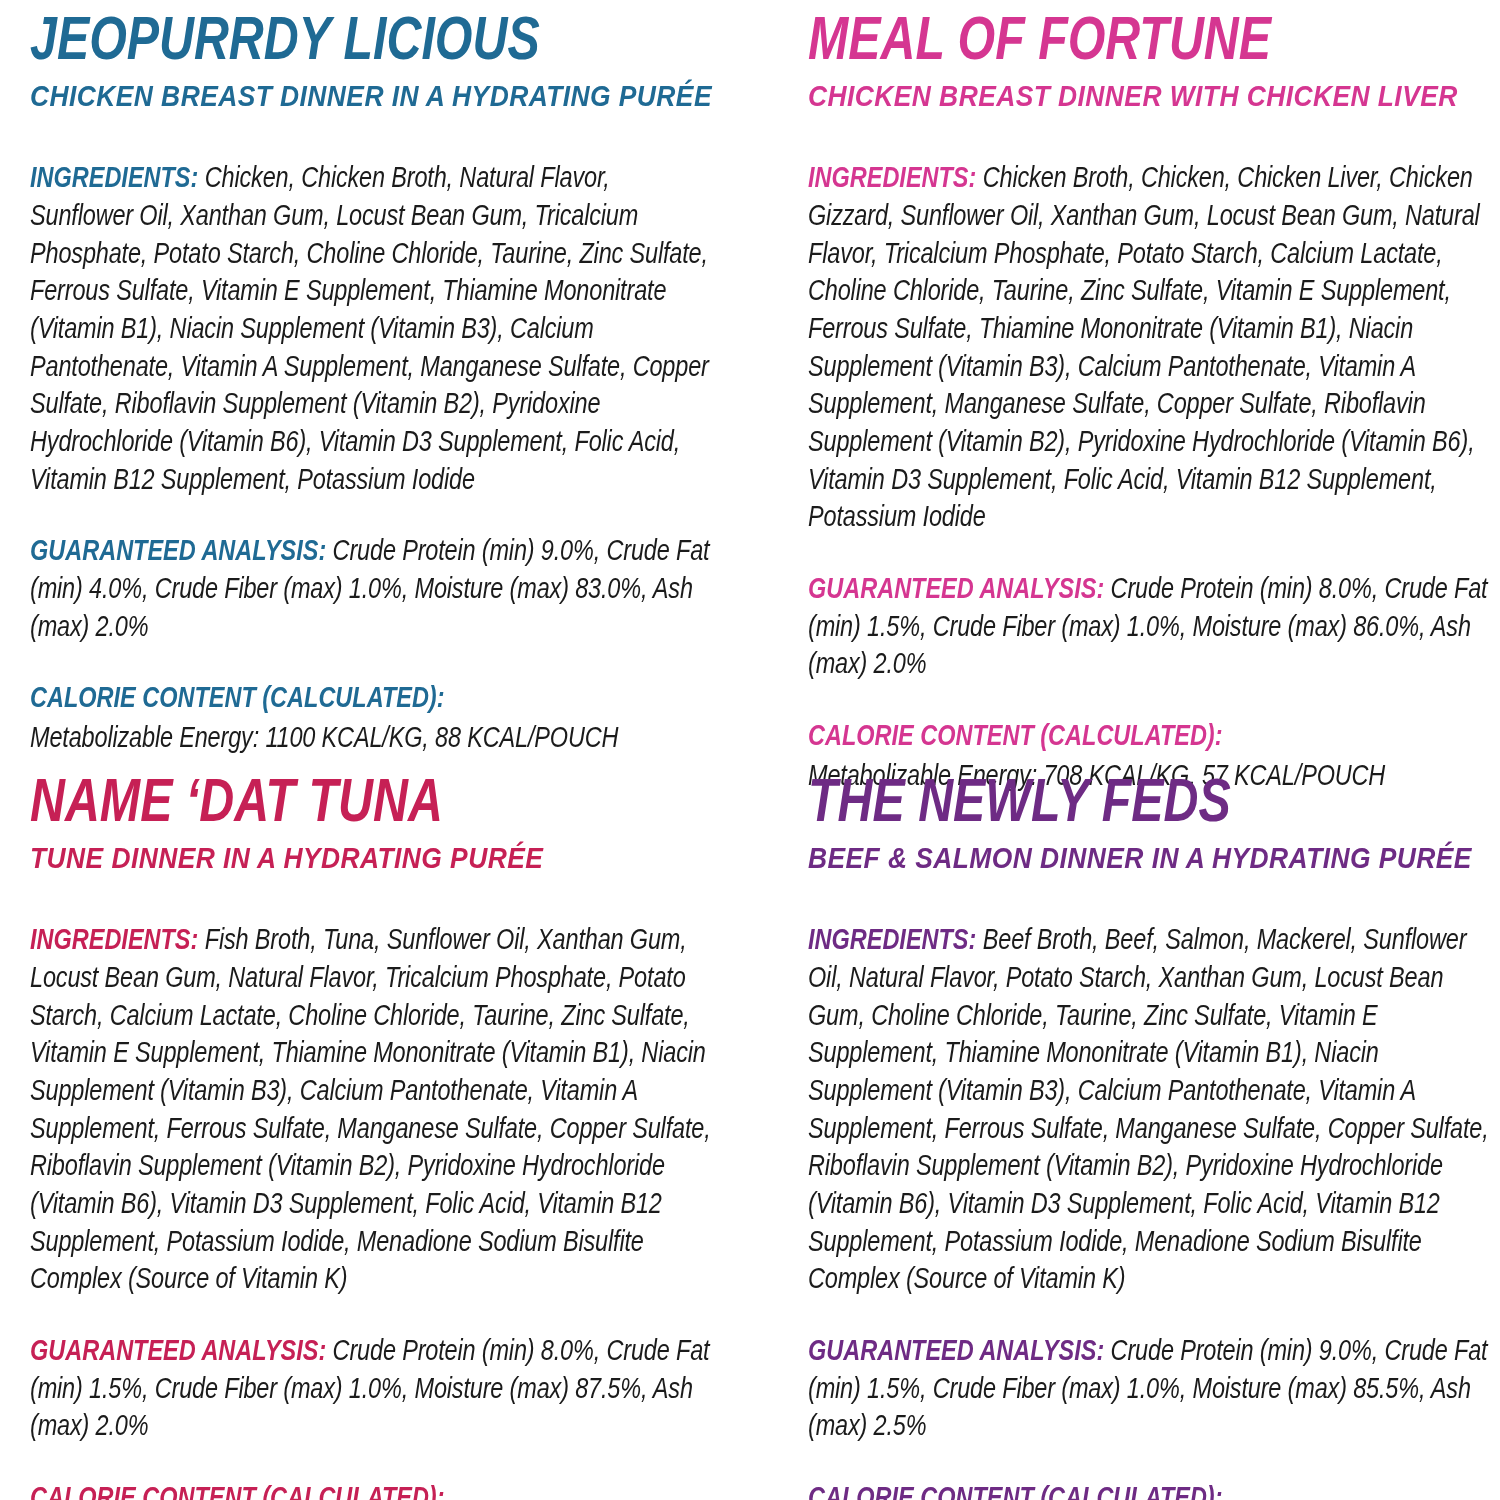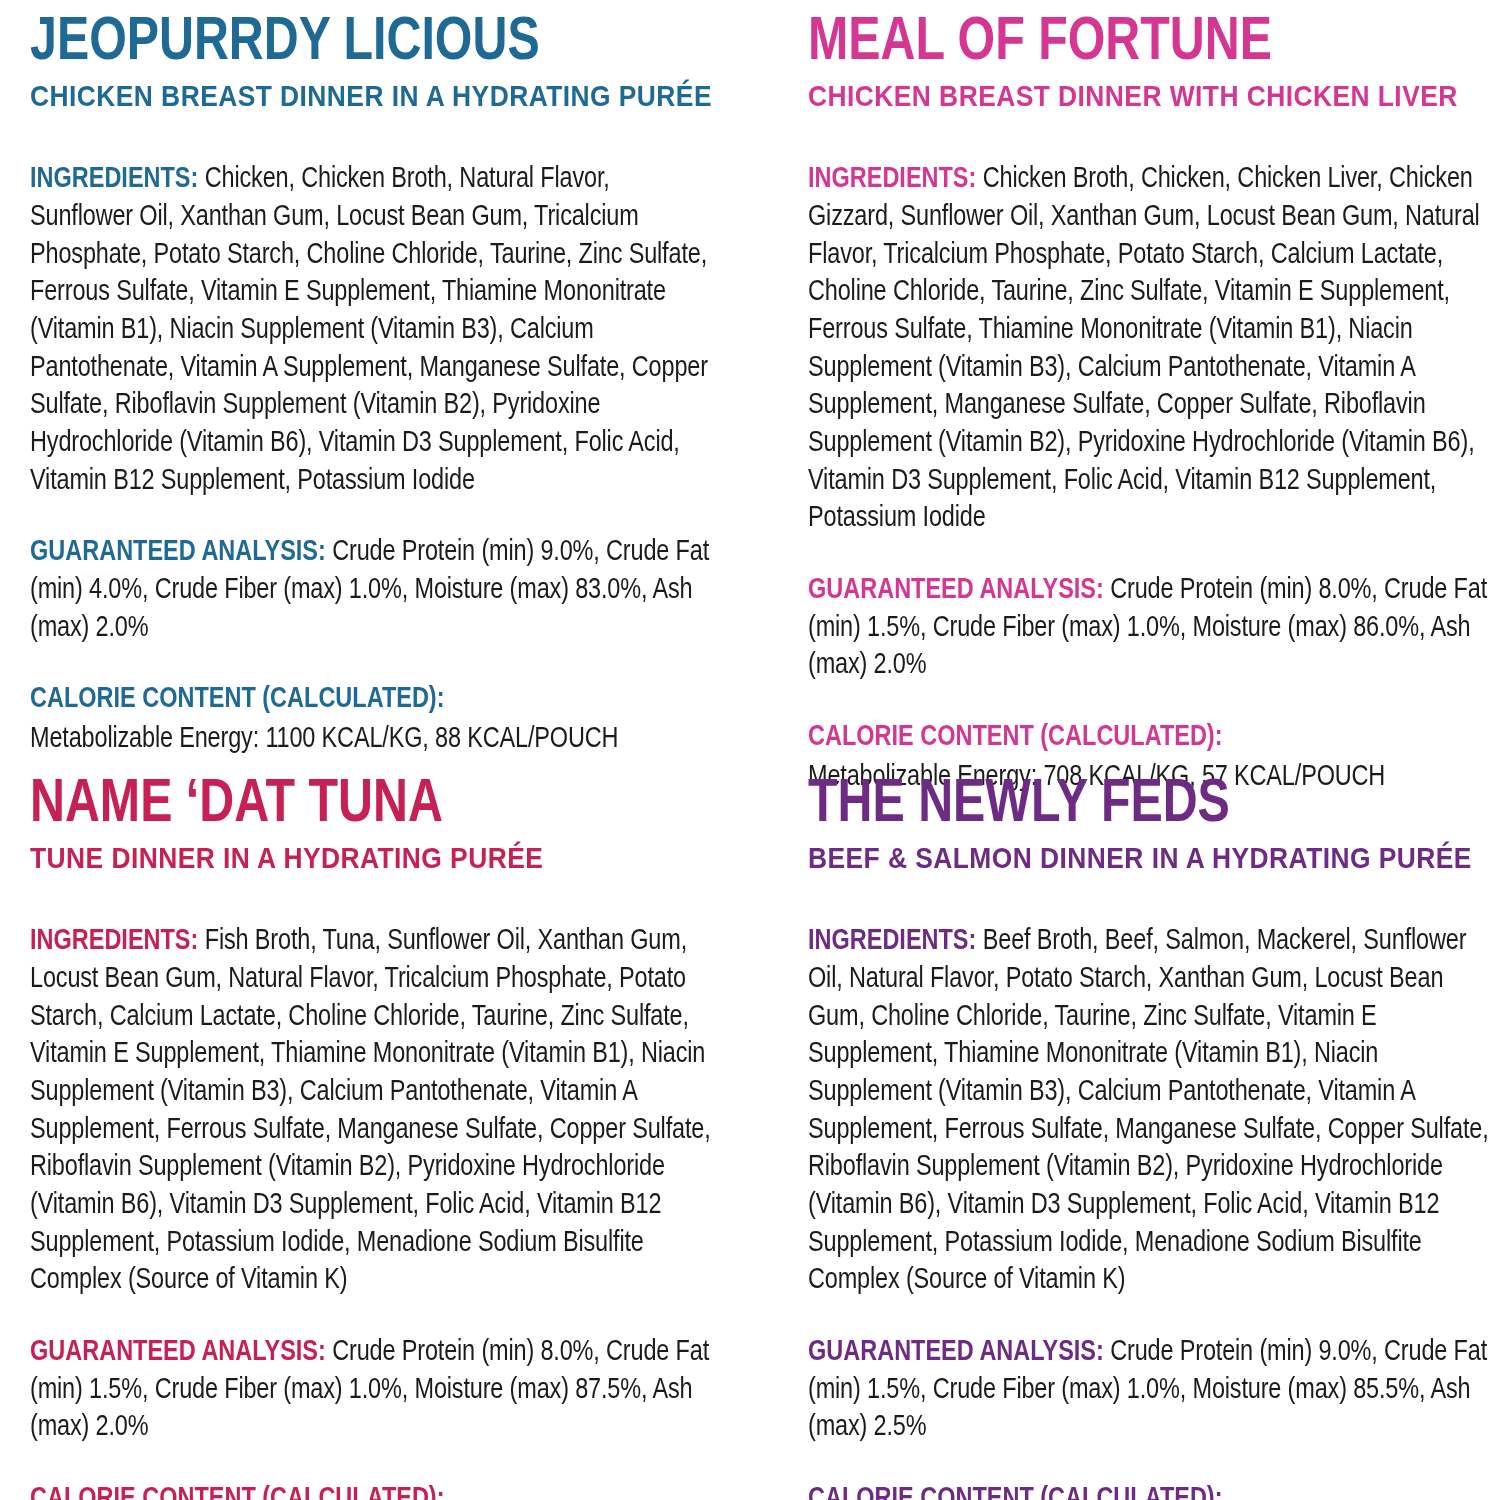--- a/index.html
+++ b/index.html
@@ -12,21 +12,21 @@
     font-family: "Liberation Sans", sans-serif;
   }
   .grid {
     display: grid;
     grid-template-columns: 690px 690px;
     grid-template-rows: 762px auto;
     column-gap: 88px;
     padding: 6px 28px 0 30px;
     align-items: start;
   }
-  .product { position: relative; }
+  .product { position: relative; font-style: italic; }
   .title {
     margin: 0 0 10px 0;
     font-size: 62px;
     font-weight: 700;
     line-height: 1.02;
     letter-spacing: 0px;
     white-space: nowrap;
     transform: scaleX(0.78);
     transform-origin: left top;
     color: var(--accent);

